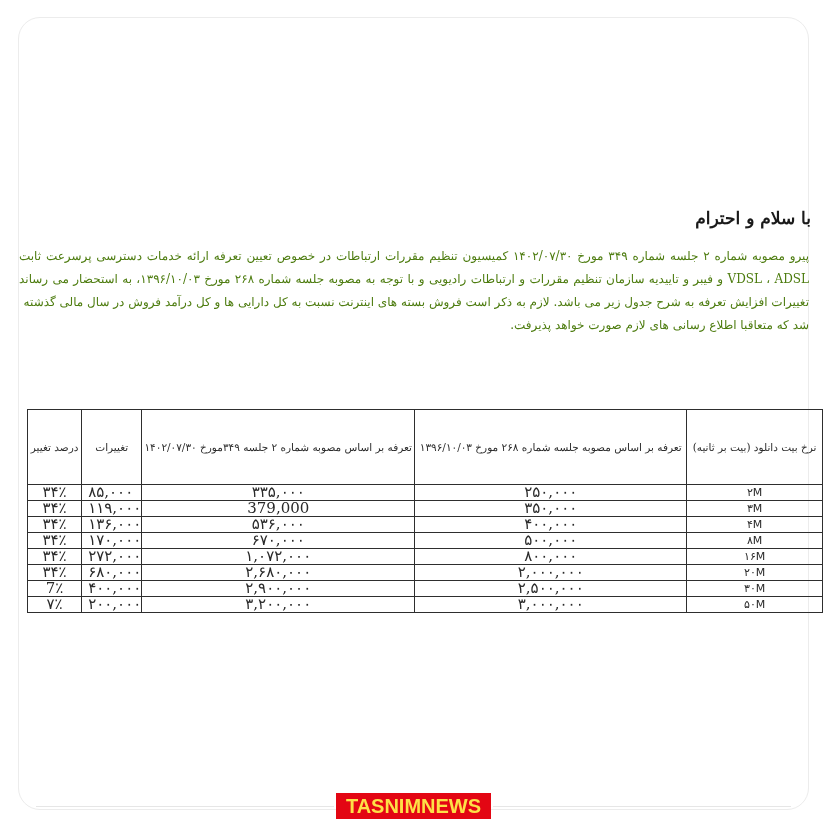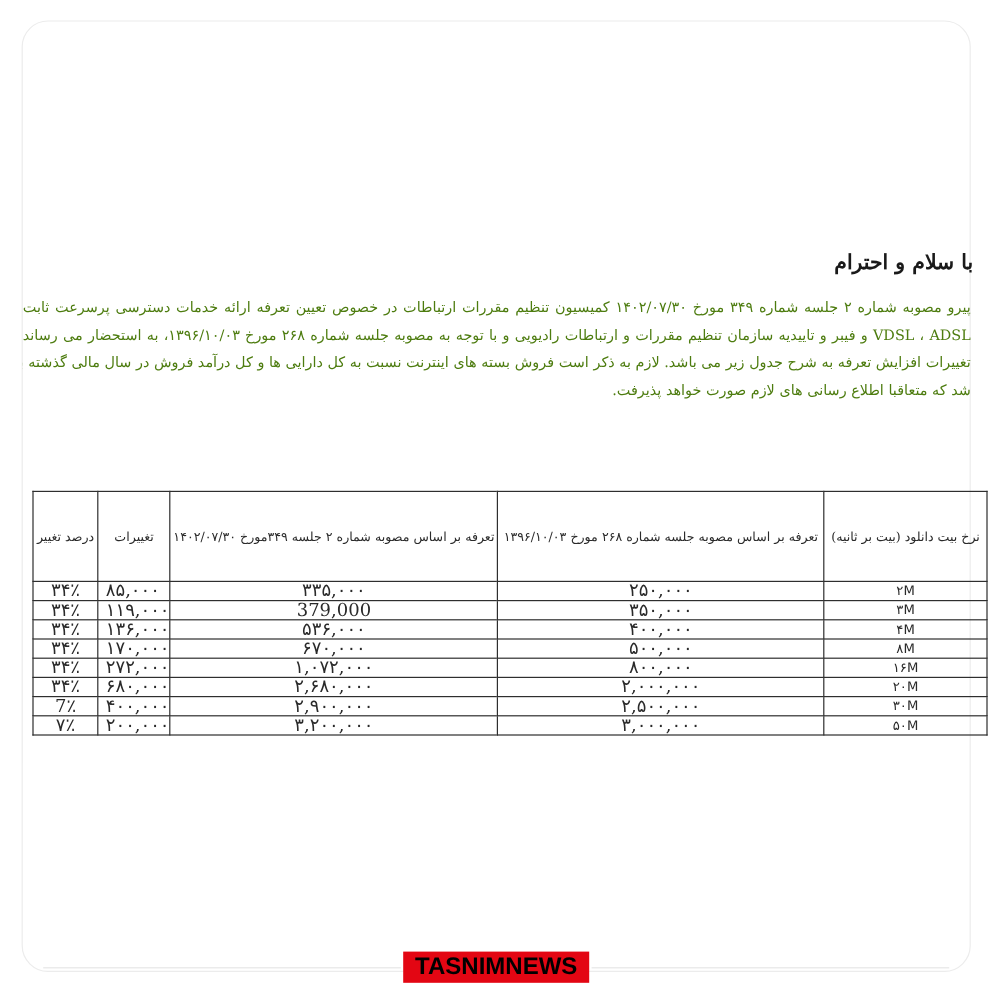--- a/index.html
+++ b/index.html
@@ -45,21 +45,21 @@
   col.c-new { width: 279px; }
   col.c-delta { width: 45px; }
   col.c-pct { width: 55px; }
   table.tariff td.delta { text-align: left; padding-left: 6px; }
 
   .footer-rule {
     position: absolute; top: 806px; height: 1px; background: #e6e6e6;
   }
   .logo {
     position: absolute; left: 336px; top: 793px; width: 155px; height: 26px;
-    background: #e30613; color: #000000;
+    background: #e30613; color: #fde047;
     font-family: "Liberation Sans", sans-serif; font-weight: bold; font-size: 20px;
     line-height: 26px; text-align: center; letter-spacing: 0px;
   }
 </style>
 </head>
 <body>
 
 <div class="frame"></div>
 
 <div class="doc">

